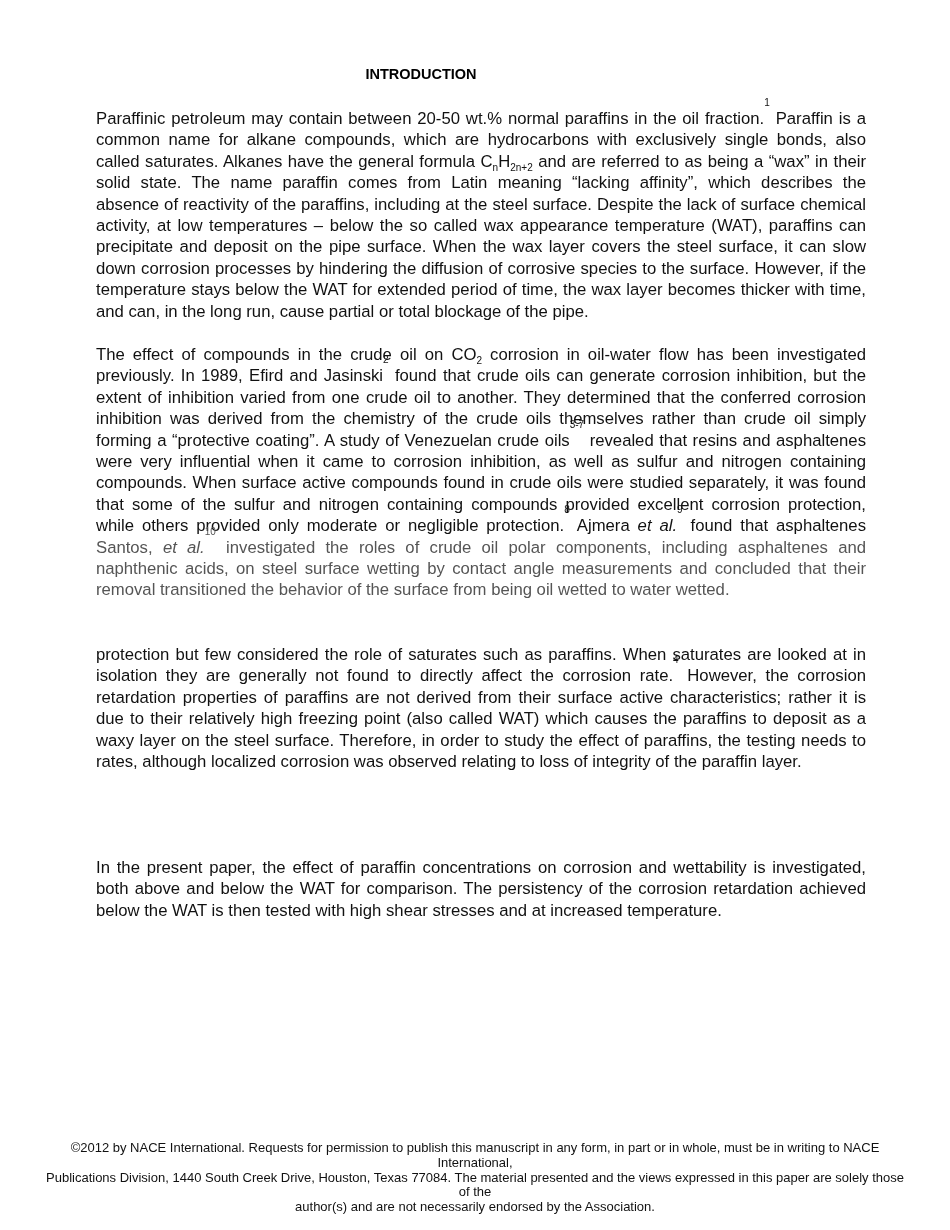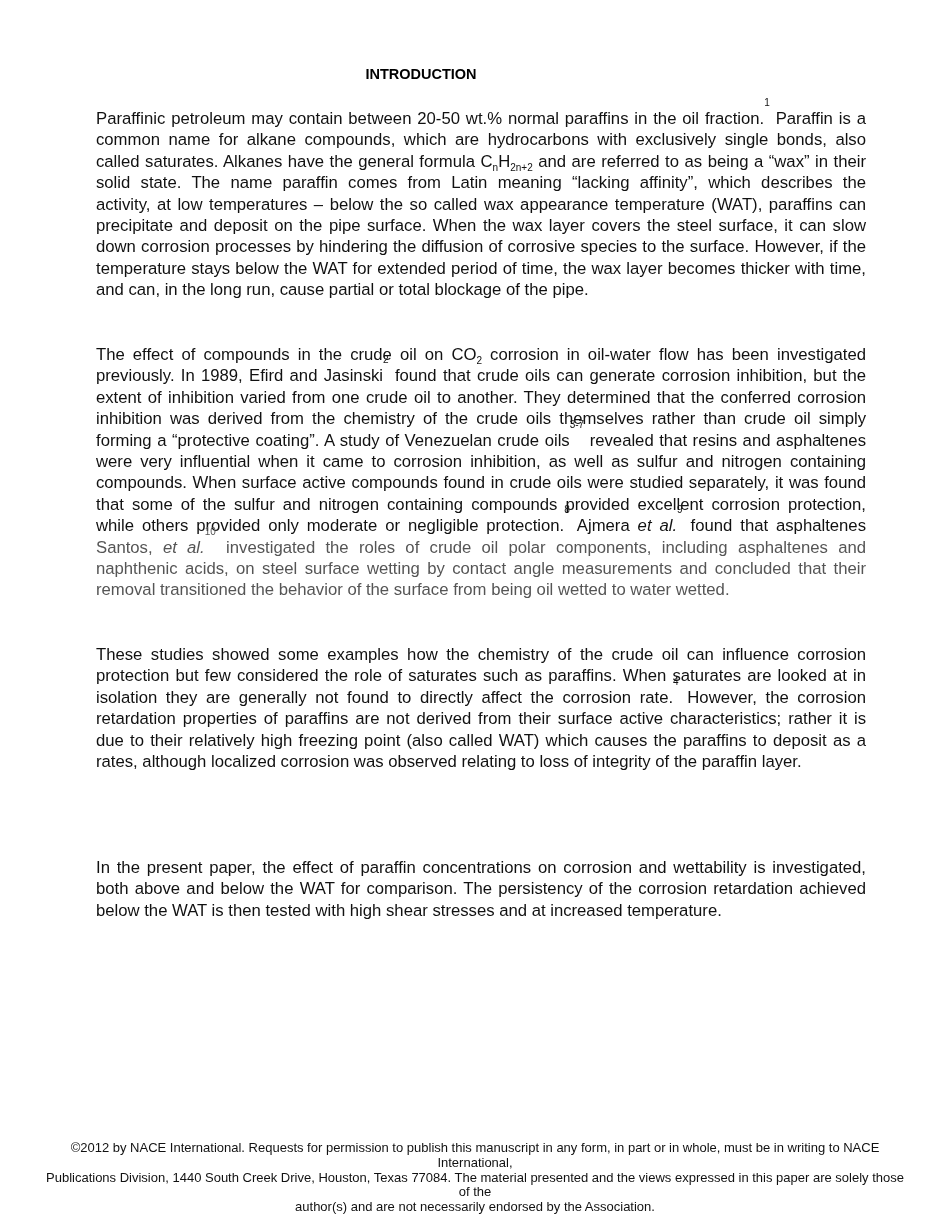--- a/index.html
+++ b/index.html
@@ -27,20 +27,21 @@
 </head>
 <body>
 
 <div class="heading">INTRODUCTION</div>
 
 <div class="para" style="top:108px;">
     <span class="line">Paraffinic petroleum may contain between 20-50 wt.% normal paraffins in the oil fraction.<sup>1</sup> Paraffin is a</span>
     <span class="line">common name for alkane compounds, which are hydrocarbons with exclusively single bonds, also</span>
     <span class="line">called saturates. Alkanes have the general formula C<sub>n</sub>H<sub>2n+2</sub> and are referred to as being a “wax” in their</span>
     <span class="line">solid state. The name paraffin comes from Latin meaning “lacking affinity”, which describes the</span>
+    <span class="line">absence of reactivity of the paraffins, including at the steel surface. Despite the lack of surface chemical</span>
     <span class="line">activity, at low temperatures – below the so called wax appearance temperature (WAT), paraffins  can</span>
     <span class="line">precipitate and deposit on the pipe surface. When the wax layer covers the steel surface, it can slow</span>
     <span class="line">down corrosion processes by hindering the diffusion of corrosive species to the surface. However, if the</span>
     <span class="line">temperature stays below the WAT for extended period of time, the wax layer becomes thicker with time,</span>
     <span class="line last">and can, in the long run, cause partial or total blockage of the pipe.</span>
   </div>
 <div class="para" style="top:344px;">
     <span class="line">The effect of compounds in the crude oil on CO<sub>2</sub> corrosion in oil-water flow has been investigated</span>
     <span class="line">previously. In 1989, Efird and Jasinski<sup>2</sup> found that crude oils can generate corrosion inhibition, but the</span>
     <span class="line">extent of inhibition varied from one crude oil to another. They determined that the conferred corrosion</span>
@@ -48,25 +49,25 @@
     <span class="line">forming a “protective coating”. A study of Venezuelan crude oils<sup>3-7</sup> revealed that resins and asphaltenes</span>
     <span class="line">were very influential when it came to corrosion inhibition, as well as sulfur and nitrogen containing</span>
     <span class="line">compounds. When surface active compounds found in crude oils were studied separately, it was found</span>
     <span class="line">that some of the sulfur and nitrogen containing compounds provided excellent corrosion protection,</span>
     <span class="line">while others provided only moderate or negligible protection.<sup>8</sup> Ajmera <i>et al.</i><sup>9</sup> found that asphaltenes</span>
     <span class="line"><span class="grey">Santos, </span><i class="grey">et al.</i><sup class="grey">10</sup><span class="grey"> investigated the roles of crude oil polar components, including asphaltenes and</span></span>
     <span class="line"><span class="grey">naphthenic acids, on steel surface wetting by contact angle measurements and concluded that their</span></span>
     <span class="line last"><span class="grey">removal transitioned the behavior of the surface from being oil wetted to water wetted.</span></span>
   </div>
 <div class="para" style="top:644px;">
-    <span class="line">These studies showed some examples how the chemistry of the crude oil can influence corrosion</span>
     <span class="line">protection but few considered the role of saturates such as paraffins. When saturates are looked at in</span>
     <span class="line">isolation they are generally not found to directly affect the corrosion rate.<sup>4</sup> However, the corrosion</span>
     <span class="line">retardation properties of paraffins are not derived from their surface active characteristics; rather it is</span>
     <span class="line">due to their relatively high freezing point (also called WAT) which causes the paraffins to deposit as a</span>
+    <span class="line">waxy layer on the steel surface. Therefore, in order to study the effect of paraffins, the testing needs to</span>
     <span class="line last">rates, although localized corrosion was observed relating to loss of integrity of the paraffin layer.</span>
   </div>
 <div class="para" style="top:857px;">
     <span class="line">In the present paper, the effect of paraffin concentrations on corrosion and wettability is investigated,</span>
     <span class="line">both above and below the WAT for comparison. The persistency of the corrosion retardation achieved</span>
     <span class="line last">below the WAT is then tested with high shear stresses and at increased temperature.</span>
   </div>
 
 <div class="footer">
   <div>©2012 by NACE International. Requests for permission to publish this manuscript in any form, in part or in whole, must be in writing to NACE International,</div>

